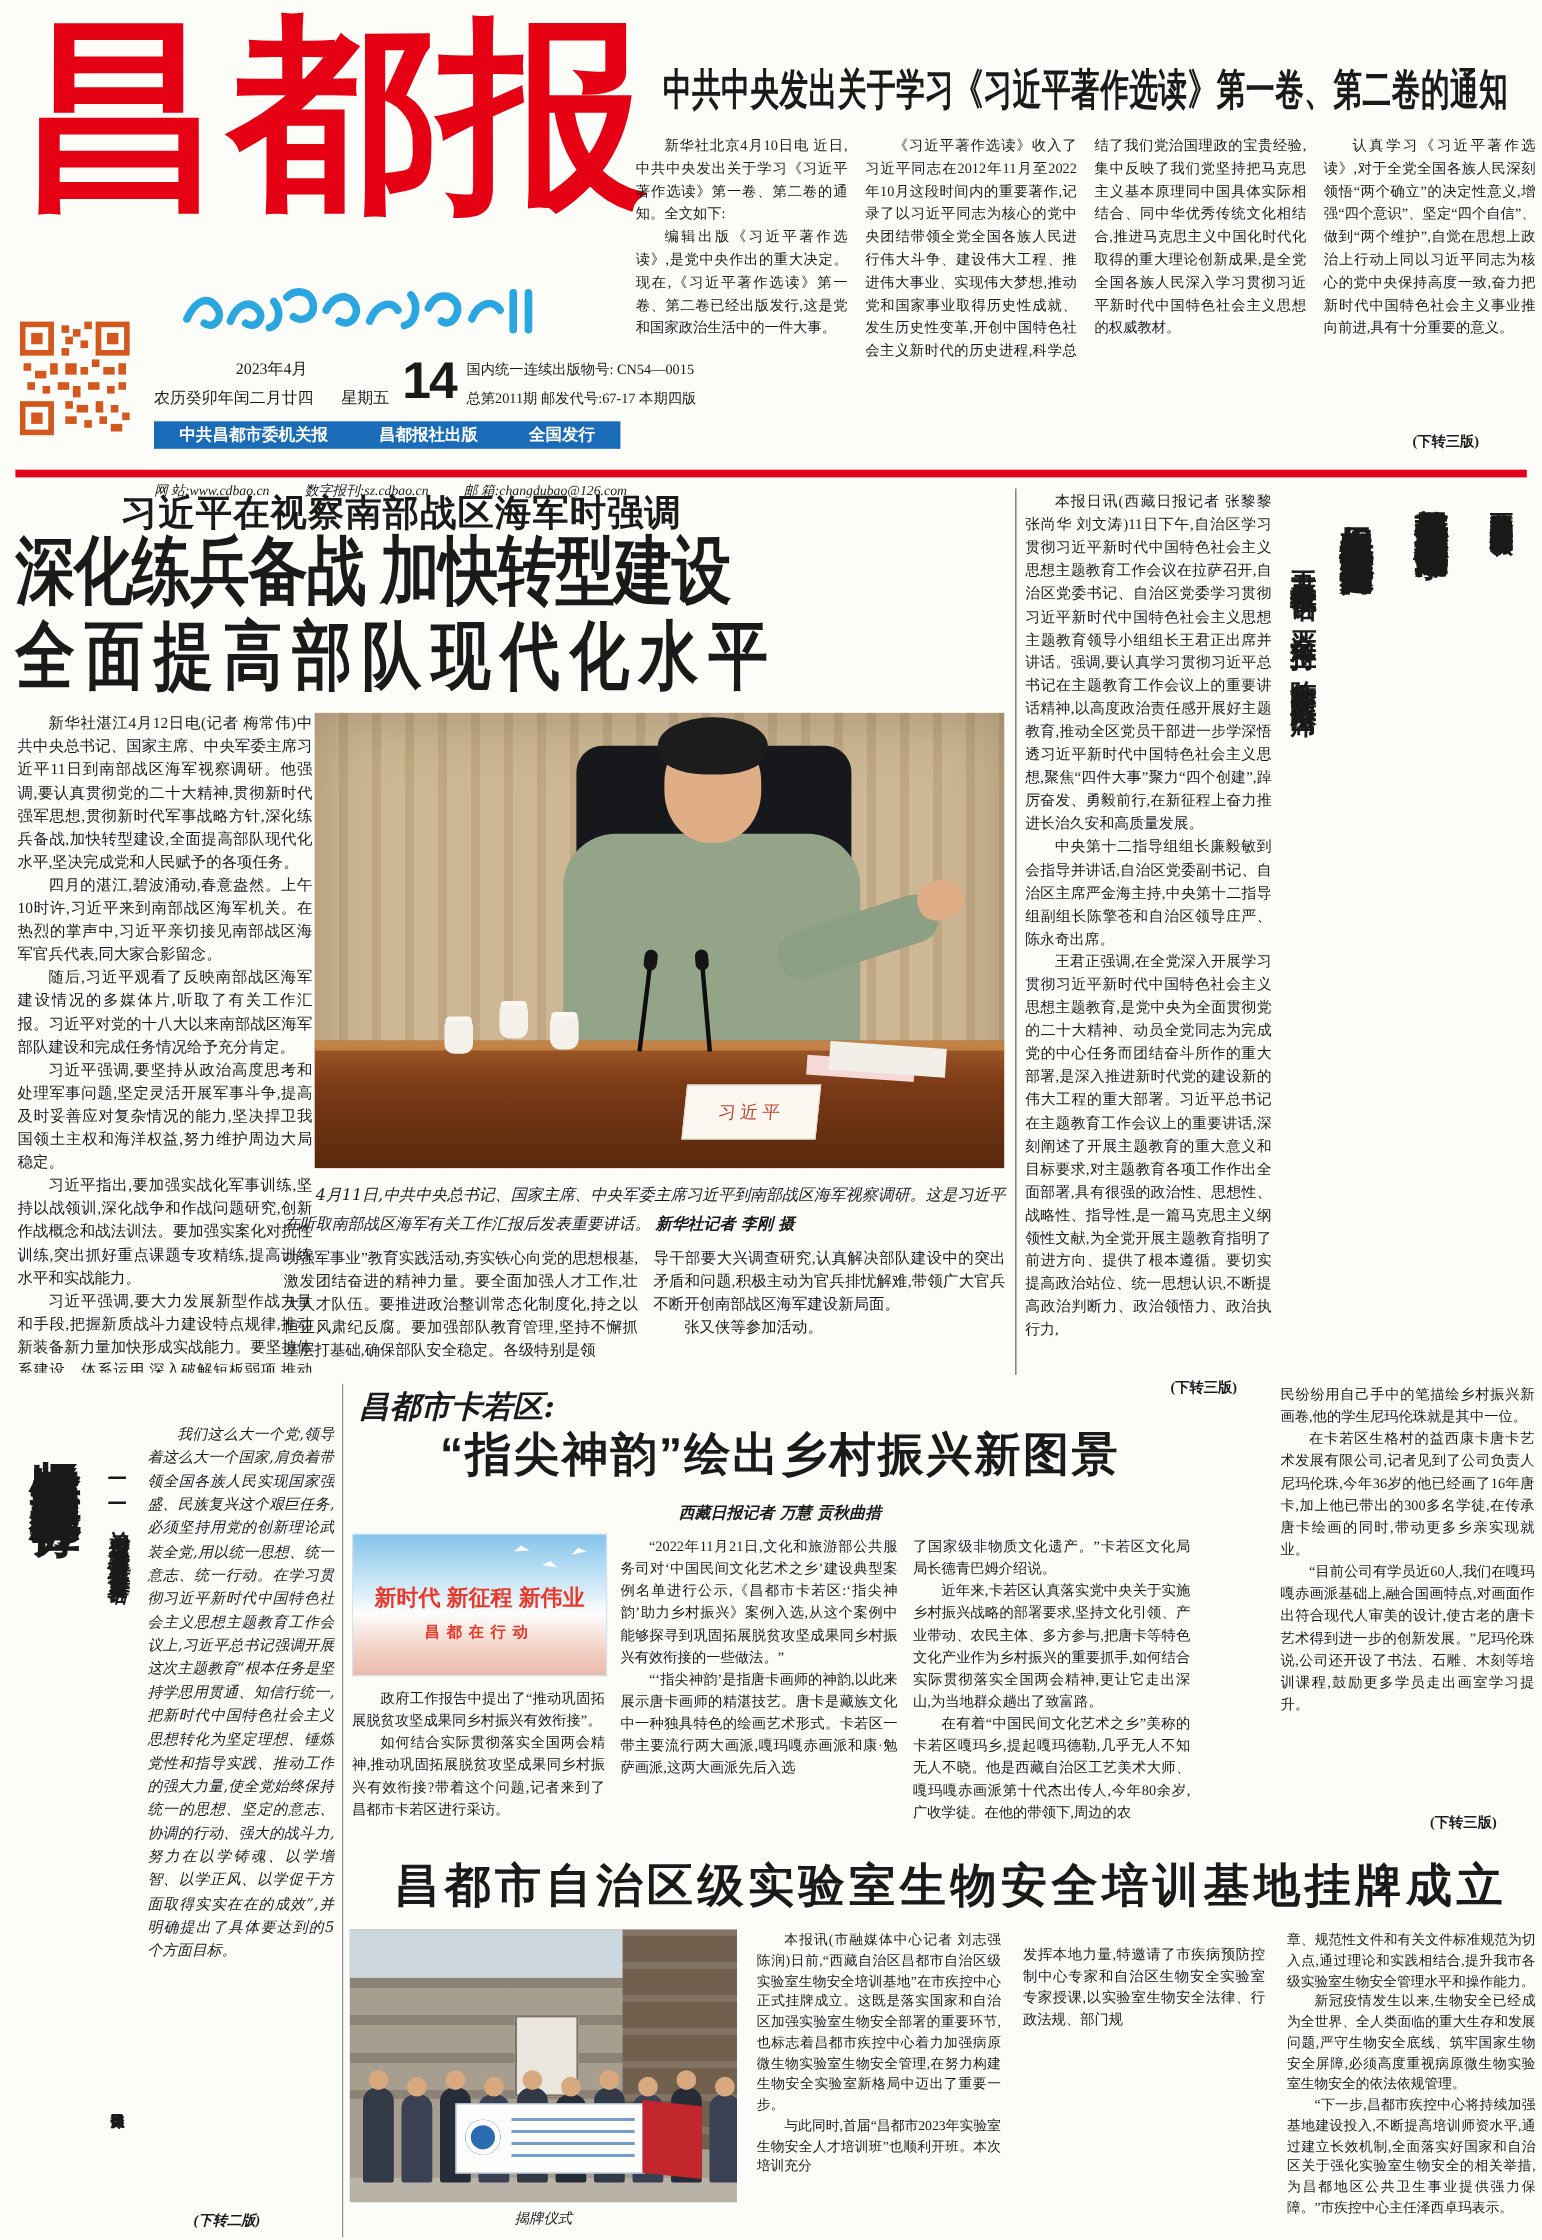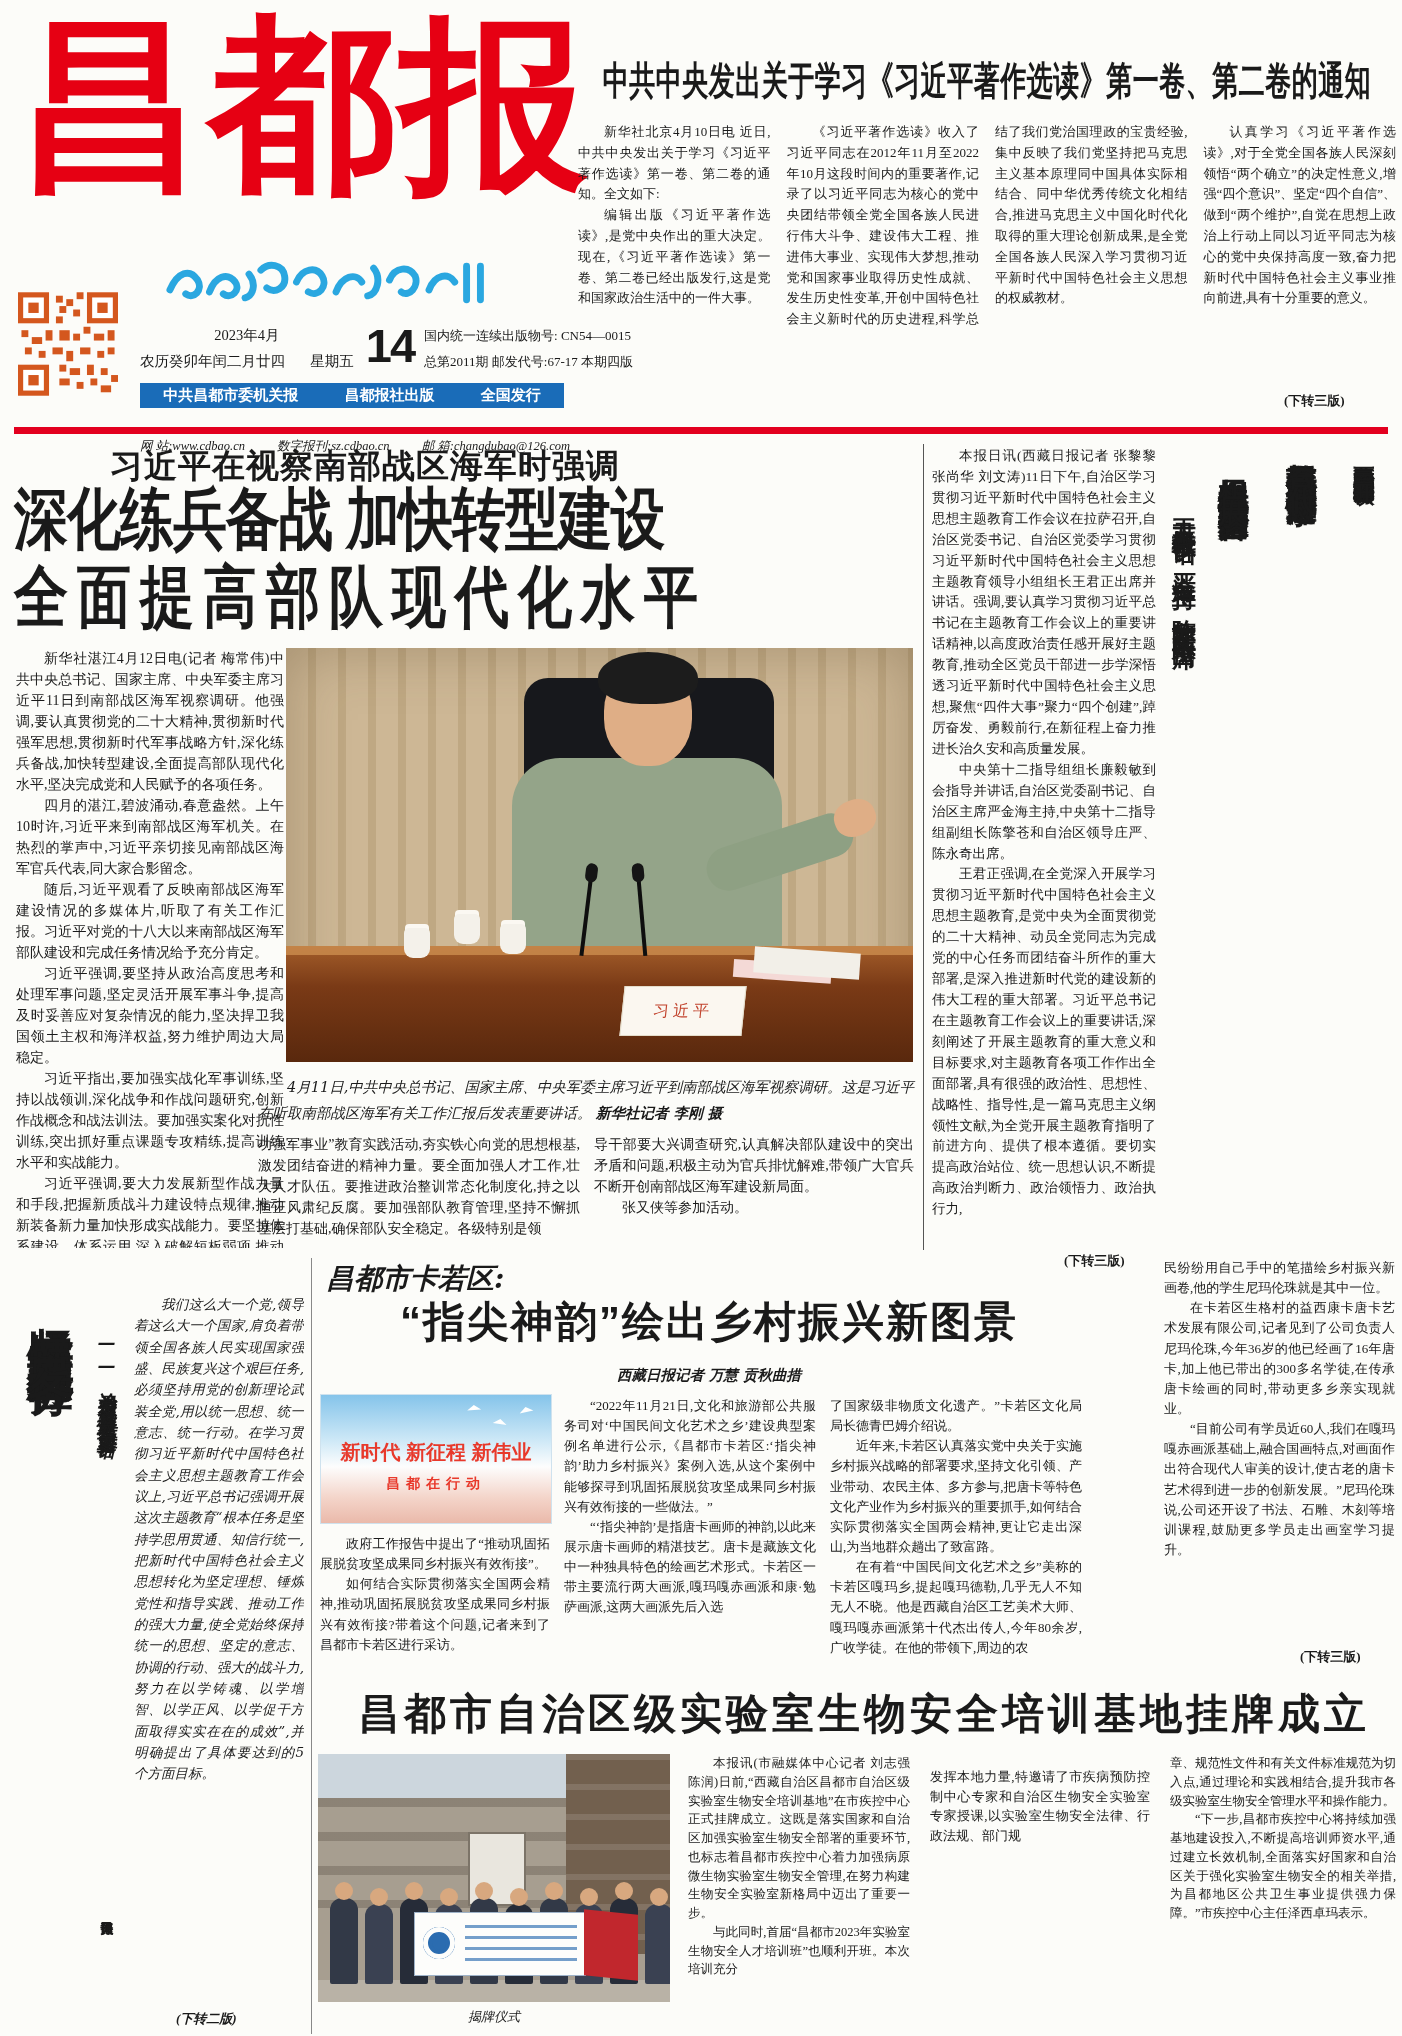--- a/index.html
+++ b/index.html
@@ -361,14 +361,15 @@
 
 <div class="abs lab-a serif jt">
     <p>本报讯(市融媒体中心记者 刘志强 陈润)日前,“西藏自治区昌都市自治区级实验室生物安全培训基地”在市疾控中心正式挂牌成立。这既是落实国家和自治区加强实验室生物安全部署的重要环节,也标志着昌都市疾控中心着力加强病原微生物实验室生物安全管理,在努力构建生物安全实验室新格局中迈出了重要一步。</p>
     <p>与此同时,首届“昌都市2023年实验室生物安全人才培训班”也顺利开班。本次培训充分</p>
   </div>
 <div class="abs lab-b serif jt cont">
     <p>发挥本地力量,特邀请了市疾病预防控制中心专家和自治区生物安全实验室专家授课,以实验室生物安全法律、行政法规、部门规</p>
   </div>
 <div class="abs lab-c serif jt cont">
     <p>章、规范性文件和有关文件标准规范为切入点,通过理论和实践相结合,提升我市各级实验室生物安全管理水平和操作能力。</p>
+    <p>新冠疫情发生以来,生物安全已经成为全世界、全人类面临的重大生存和发展问题,严守生物安全底线、筑牢国家生物安全屏障,必须高度重视病原微生物实验室生物安全的依法依规管理。</p>
     <p>“下一步,昌都市疾控中心将持续加强基地建设投入,不断提高培训师资水平,通过建立长效机制,全面落实好国家和自治区关于强化实验室生物安全的相关举措,为昌都地区公共卫生事业提供强力保障。”市疾控中心主任泽西卓玛表示。</p>
   </div>
 
 </body></html>

